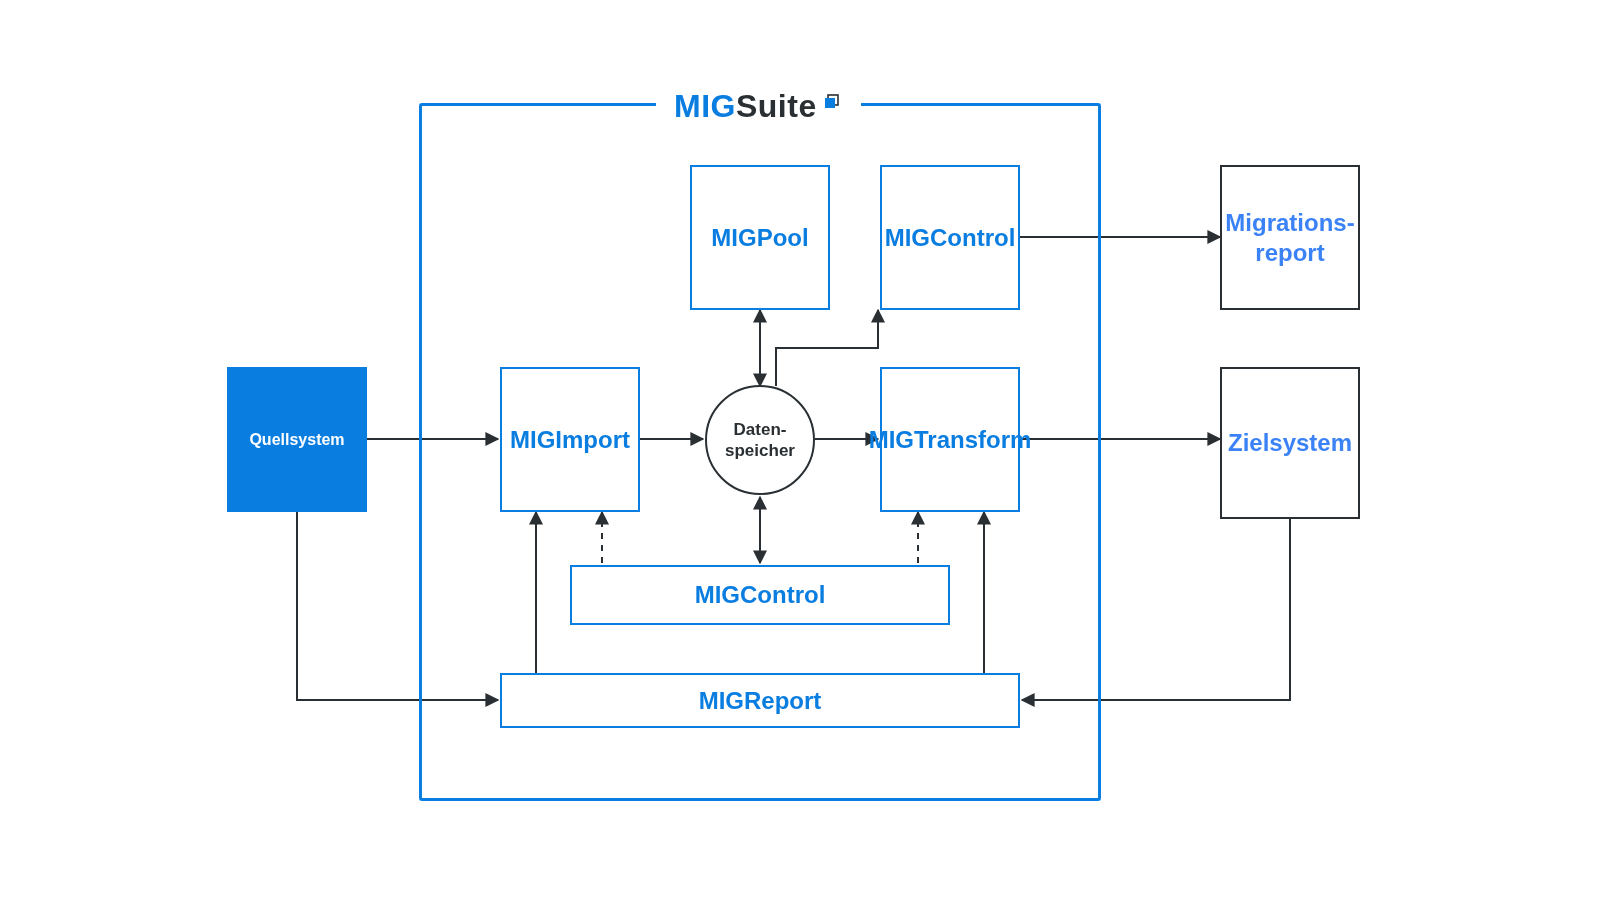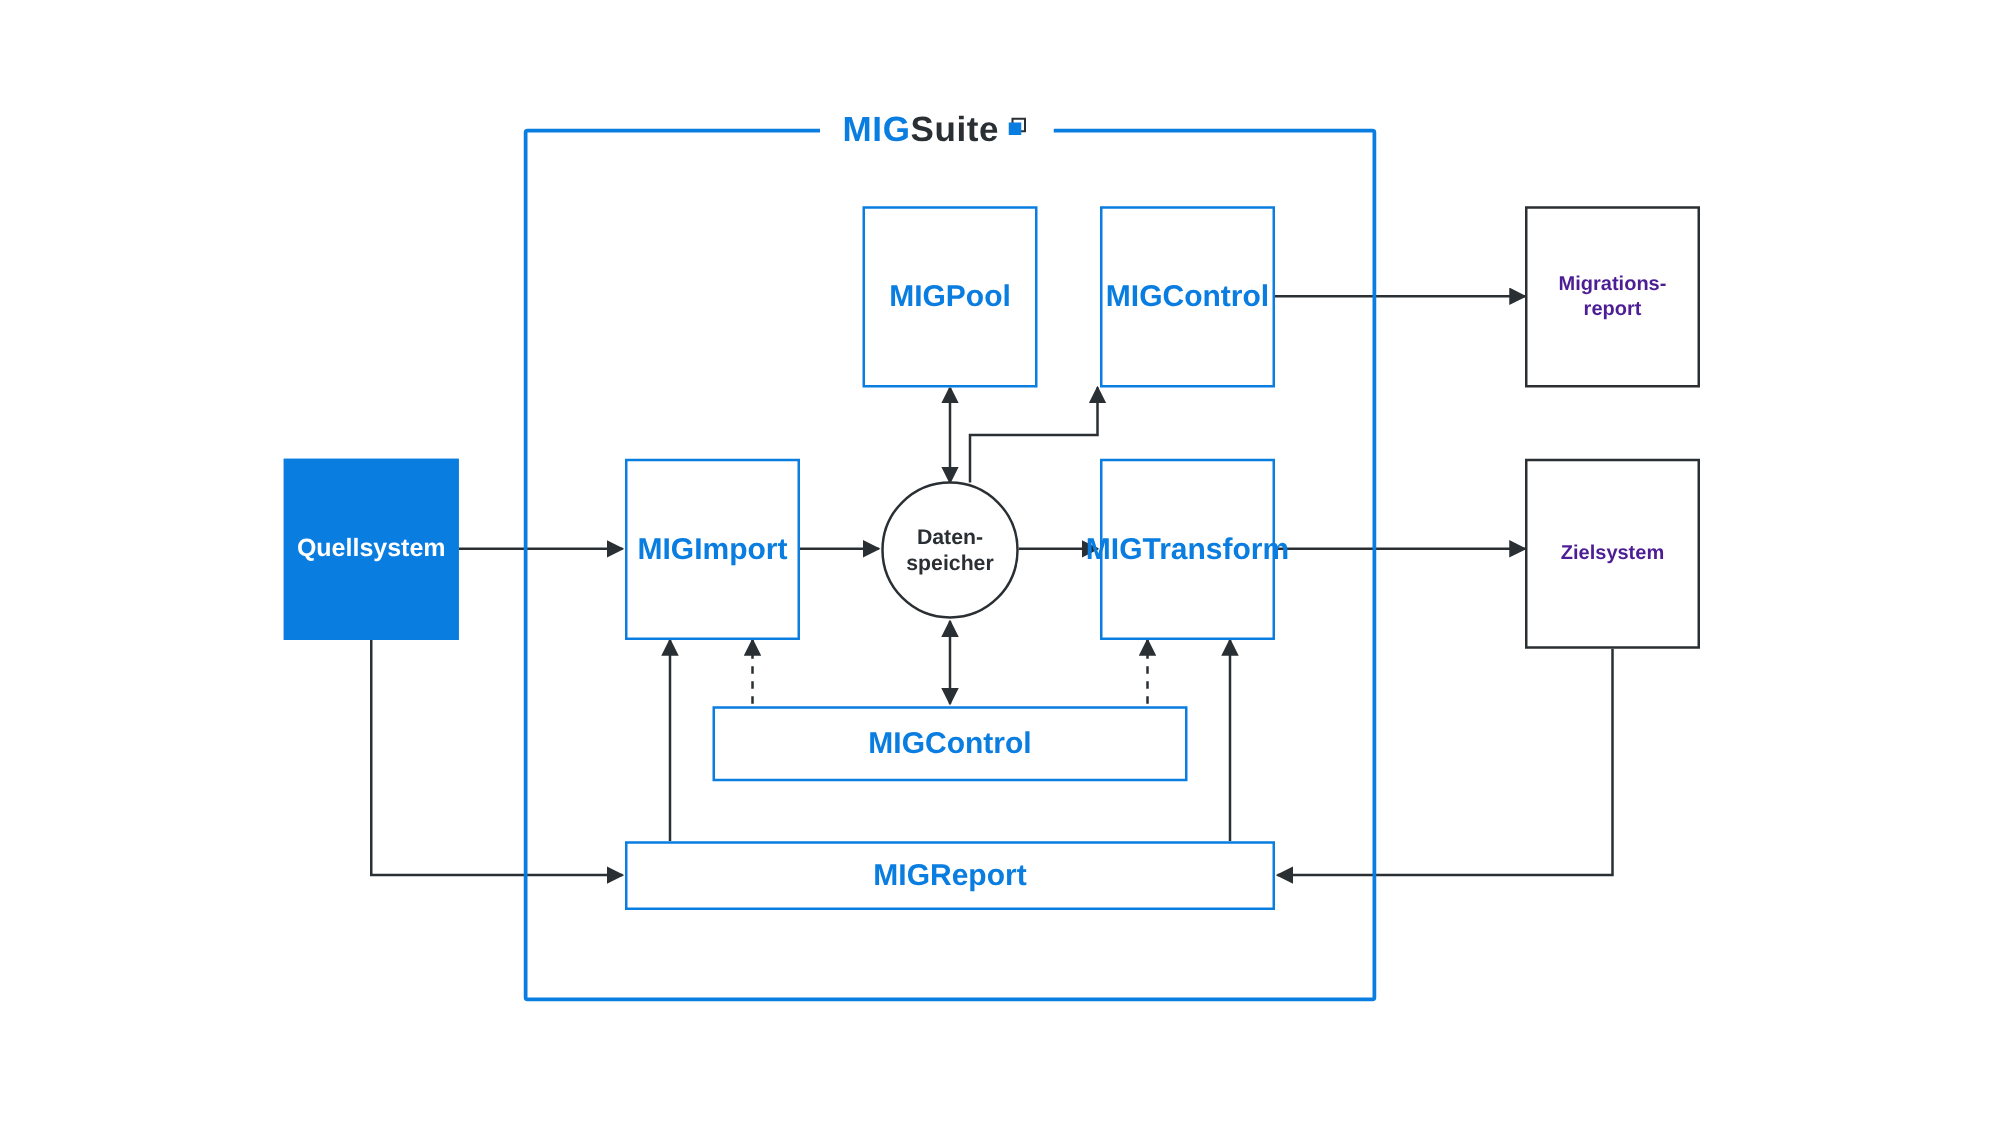--- a/index.html
+++ b/index.html
@@ -40,46 +40,46 @@
     border-radius: 3px;
     box-sizing: border-box;
   }
   .suite-title {
     position: absolute;
     background: #ffffff;
     padding: 4px 18px;
     display: flex;
     align-items: flex-start;
     font-weight: 800;
-    font-size: 28px;
+    font-size: 32px;
     letter-spacing: 0.5px;
   }
   .suite-title .b { color: #0a7de0; }
   .suite-title .d { color: #2a2f33; }
   .suite-title .reg {
     display: inline-flex;
     margin-left: 6px;
     margin-top: 2px;
   }
   .reg svg { display: block; }
   .blue-box {
     border: 2.5px solid #0a7de0;
     color: #0a7de0;
     font-size: 24px;
   }
   .dark-box {
     border: 2.5px solid #2a2f33;
-    color: #4c1d95;
-    font-size: 16px;
+    color: #3b82f6;
+    font-size: 24px;
   }
   .solid-blue {
     background: #0a7de0;
     border: 2.5px solid #0a7de0;
     color: #ffffff;
-    font-size: 20px;
+    font-size: 16px;
   }
   .circle {
     position: absolute;
     border: 2px solid #2a2f33;
     border-radius: 50%;
     box-sizing: border-box;
     display: flex;
     align-items: center;
     justify-content: center;
     text-align: center;

